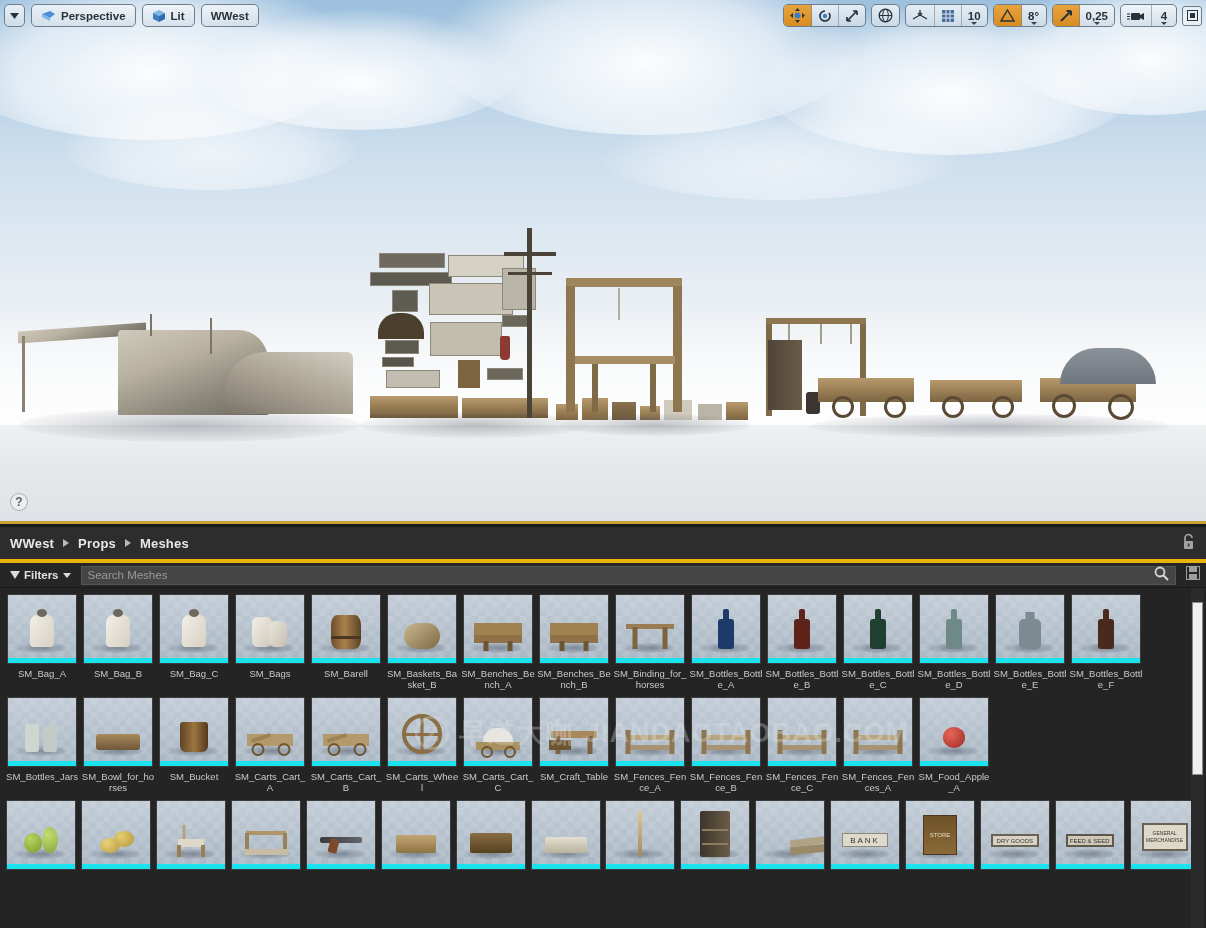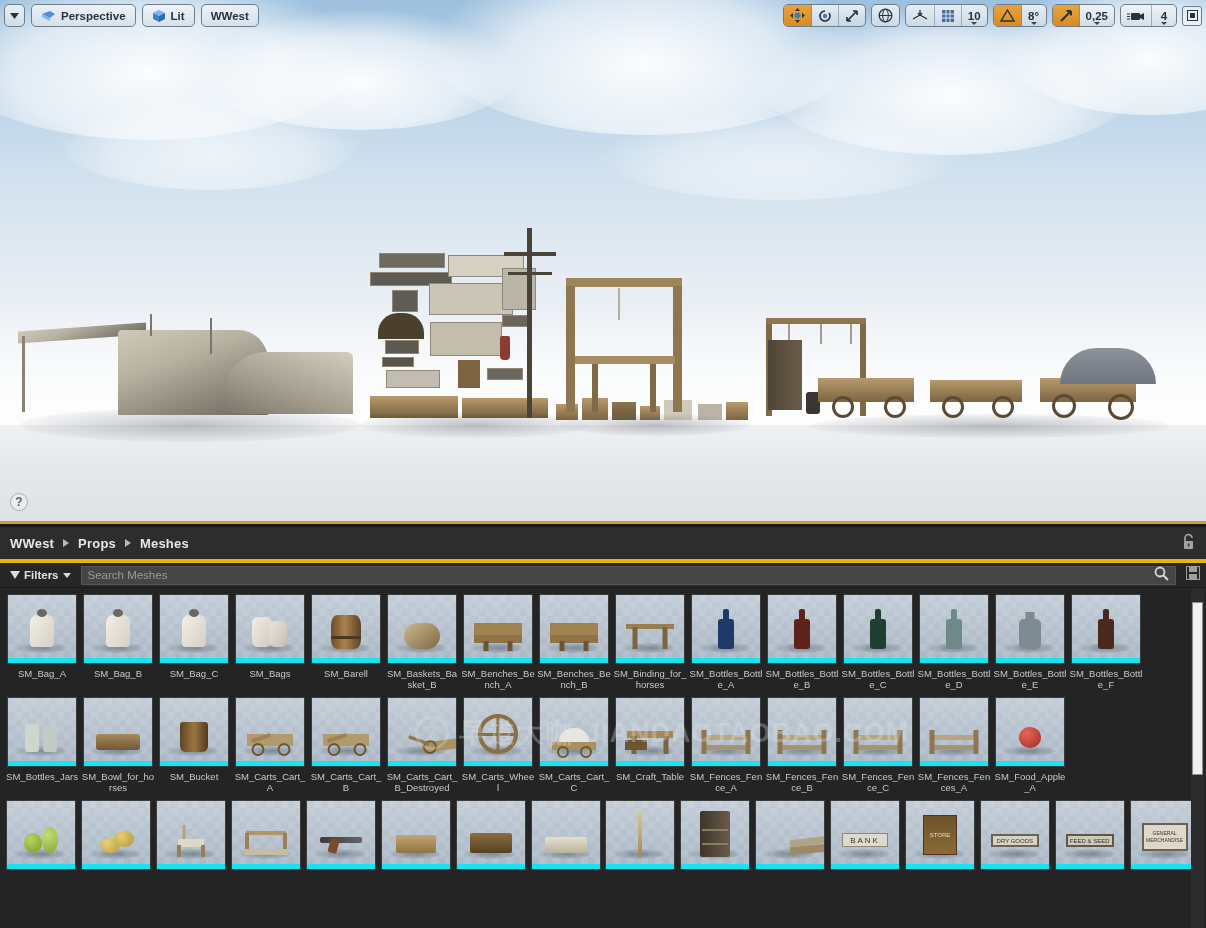--- a/index.html
+++ b/index.html
@@ -675,31 +675,20 @@
               <div class="obj" style="bottom:10px;left:70%;width:13px;height:13px;border:2px solid #6d5532;border-radius:50%"></div>
               <div class="obj" style="bottom:26px;left:22%;width:20px;height:4px;background:#9c8353;transform:rotate(-18deg)"></div>
               <div class="typebar"></div>
             </div>
             <div class="asset-label">SM_Carts_Cart_B</div>
           </div>
           <div class="asset">
             <div class="thumb">
               <div class="chk"></div>
               <div class="obj-shadow" style="bottom:10px;width:50px;height:10px;"></div>
-              <div class="obj" style="bottom:16px;width:44px;height:10px;background:#a8905f;transform:rotate(-7deg)"></div>
-              <div class="obj" style="bottom:12px;left:62%;width:14px;height:14px;border:2px solid #6d5532;border-radius:50%"></div>
-              <div class="obj" style="bottom:24px;left:30%;width:22px;height:3px;background:#8d7549;transform:rotate(20deg)"></div>
-              <div class="typebar"></div>
-            </div>
-            <div class="asset-label">SM_Carts_Cart_B_Destroyed</div>
-          </div>
-          <div class="asset">
-            <div class="thumb">
-              <div class="chk"></div>
-              <div class="obj-shadow" style="bottom:10px;width:50px;height:10px;"></div>
               <div class="obj" style="bottom:12px;width:40px;height:40px;border:4px solid #8a6f45;border-radius:50%"></div>
               <div class="obj" style="bottom:30px;width:40px;height:3px;background:#8a6f45"></div>
               <div class="obj" style="bottom:12px;left:50%;width:3px;height:40px;background:#8a6f45"></div>
               <div class="typebar"></div>
             </div>
             <div class="asset-label">SM_Carts_Wheel</div>
           </div>
           <div class="asset">
             <div class="thumb">
               <div class="chk"></div>

